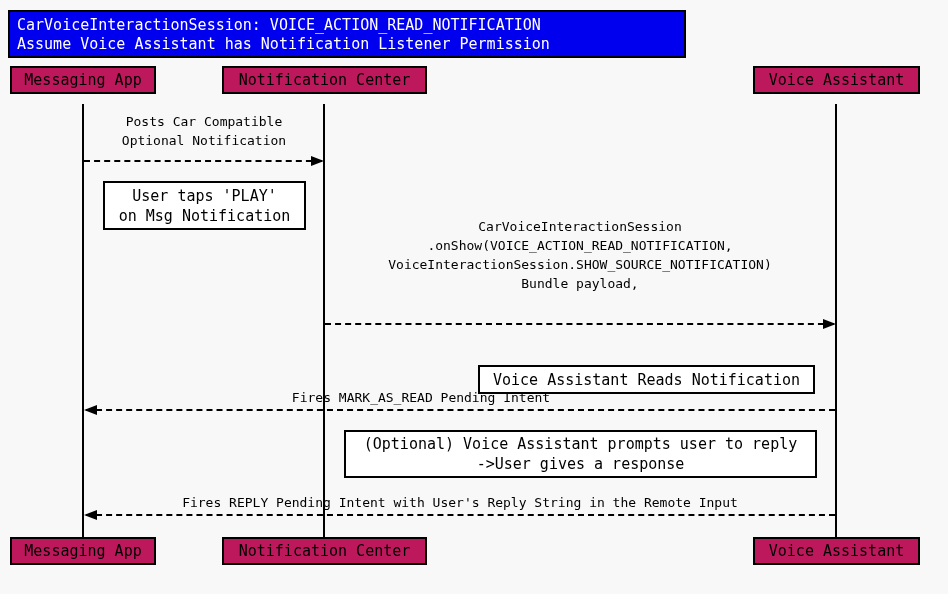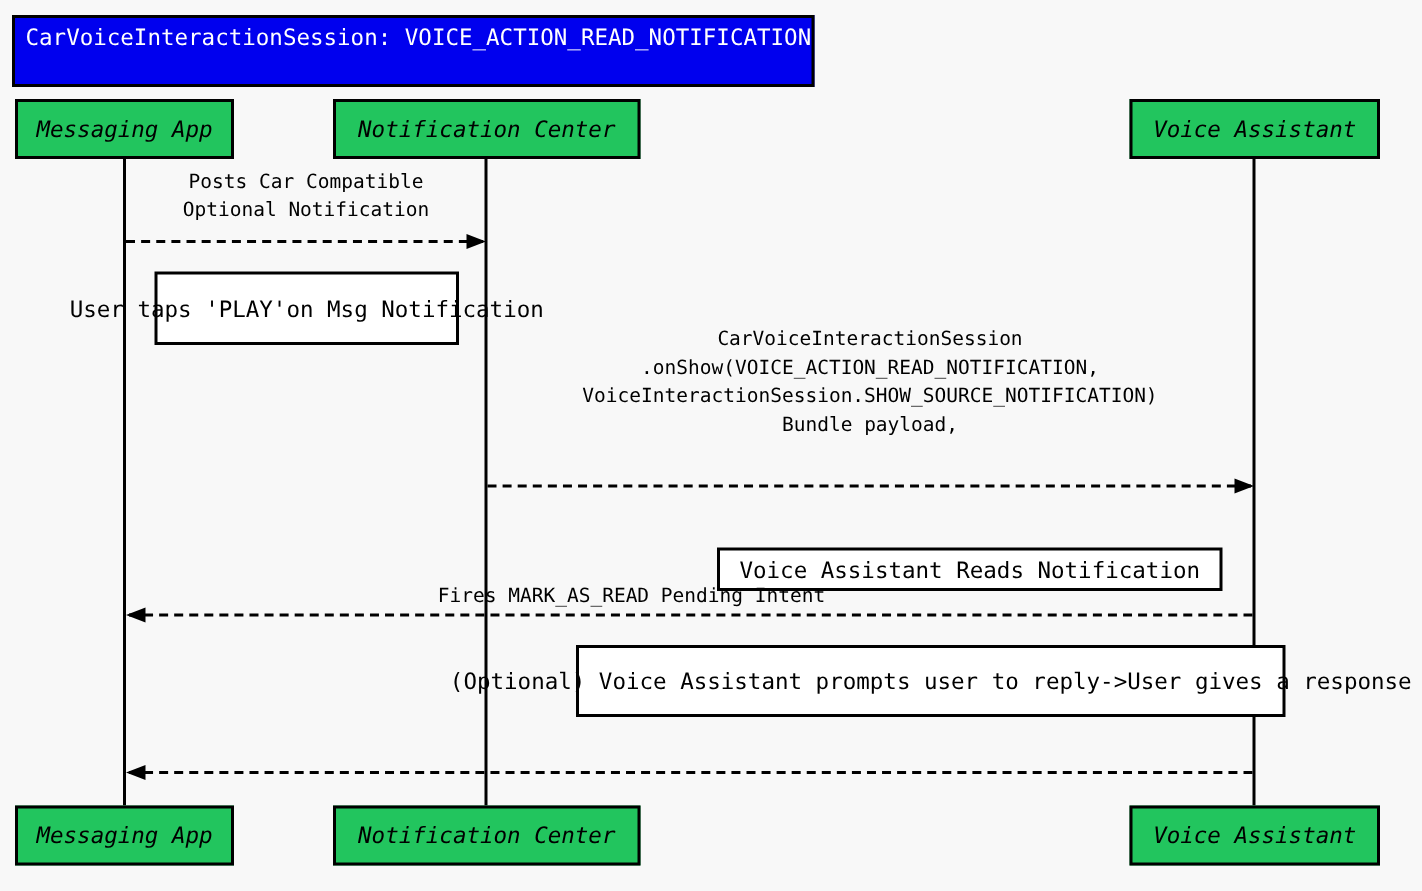--- a/index.html
+++ b/index.html
@@ -12,38 +12,37 @@
     position: relative;
     width: 948px;
     height: 594px;
     background: #f8f8f8;
     overflow: hidden;
     color: #000;
   }
   .title-box {
     position: absolute;
     left: 8px; top: 10px;
-    width: 535px; height: 48px;
+    width: 678px; height: 48px;
     border: 2px solid #000;
     padding: 4px 7px;
     font-size: 15px;
     line-height: 19px;
     white-space: nowrap;
   }
   .participant {
     position: absolute;
-    height: 40px;
-    background: #22c55e;
+    height: 28px;
+    background: #be185d;
     border: 2px solid #000;
     display: flex;
     align-items: center;
     justify-content: center;
     font-size: 15px;
     white-space: nowrap;
-    font-style: italic;
   }
   .lifeline {
     position: absolute;
     top: 104px;
     width: 2px;
     height: 433px;
     background: #000;
   }
   .msg-label {
     position: absolute;
@@ -75,36 +74,37 @@
     width: 0; height: 0;
     border-right: 13px solid #000;
     border-top: 5px solid transparent;
     border-bottom: 5px solid transparent;
   }
   .note-box {
     position: absolute;
     background: #ffffff;
     border: 2px solid #000;
     display: flex;
-    flex-direction: row;
+    flex-direction: column;
     align-items: center;
     justify-content: center;
     text-align: center;
     font-size: 15px;
     line-height: 20px;
     white-space: nowrap;
   }
 </style>
 </head>
 <body>
 
 <div class="canvas" style="background: rgb(248, 248, 248);">
 
   <div class="title-box" style="background: rgb(0, 0, 238); color: rgb(255, 255, 255);">
     <div>CarVoiceInteractionSession: VOICE_ACTION_READ_NOTIFICATION</div>
+    <div>Assume Voice Assistant has Notification Listener Permission</div>
   </div>
 
   <div class="participant" style="left:10px; top:66px; width:146px;">Messaging App</div>
   <div class="participant" style="left:222px; top:66px; width:205px;">Notification Center</div>
   <div class="participant" style="left:753px; top:66px; width:167px;">Voice Assistant</div>
 
   <div class="lifeline" style="left:82px;"></div>
   <div class="lifeline" style="left:323px;"></div>
   <div class="lifeline" style="left:835px;"></div>
 
@@ -138,25 +138,28 @@
   </div>
 
   <div class="msg-label" style="left:85px; top:388px; width:672px;">
     <div>Fires MARK_AS_READ Pending Intent</div>
   </div>
   <div class="arrow" style="left:84px; top:405px; width:751px;">
     <div class="dash" style="left:2px; right:0;"></div>
     <div class="head-left"></div>
   </div>
 
-  <div class="note-box" style="left:344px; top:430px; width:473px; height:48px;margin-left:40px;">
+  <div class="note-box" style="left:344px; top:430px; width:473px; height:48px;">
     <div>(Optional) Voice Assistant prompts user to reply</div>
     <div>-&gt;User gives a response</div>
   </div>
 
+  <div class="msg-label" style="left:85px; top:493px; width:750px;">
+    <div>Fires REPLY Pending Intent with User's Reply String in the Remote Input</div>
+  </div>
   <div class="arrow" style="left:84px; top:510px; width:751px;">
     <div class="dash" style="left:2px; right:0;"></div>
     <div class="head-left"></div>
   </div>
 
   <div class="participant" style="left:10px; top:537px; width:146px;">Messaging App</div>
   <div class="participant" style="left:222px; top:537px; width:205px;">Notification Center</div>
   <div class="participant" style="left:753px; top:537px; width:167px;">Voice Assistant</div>
 
 </div>

